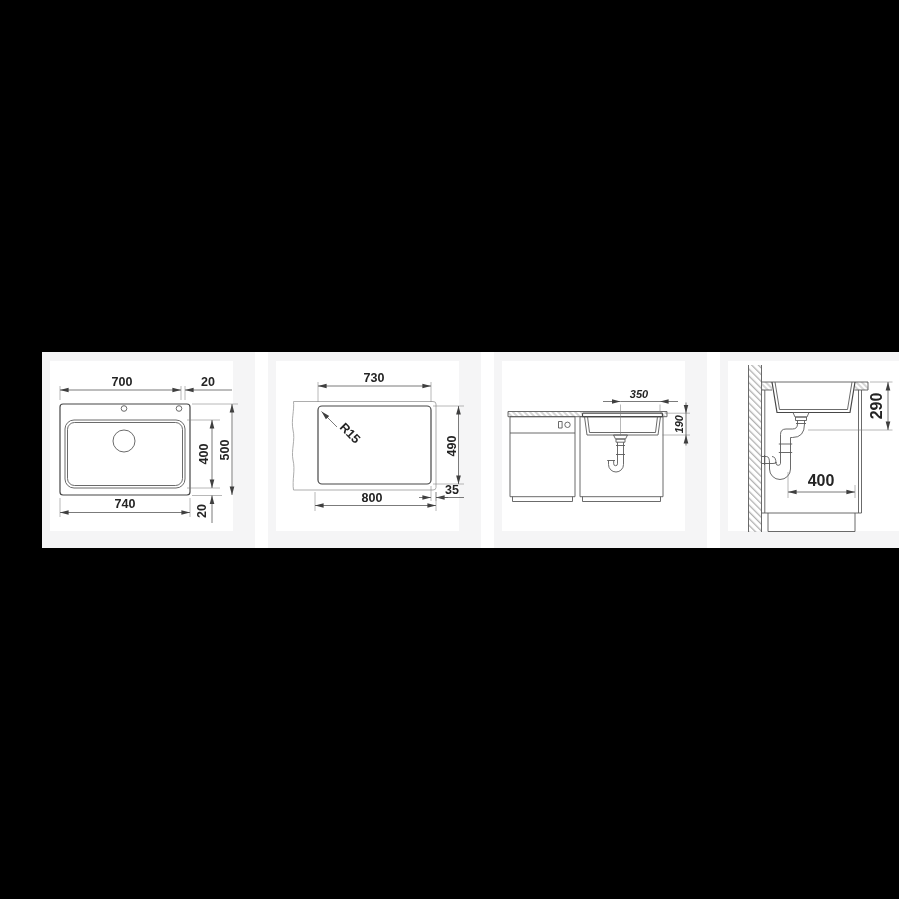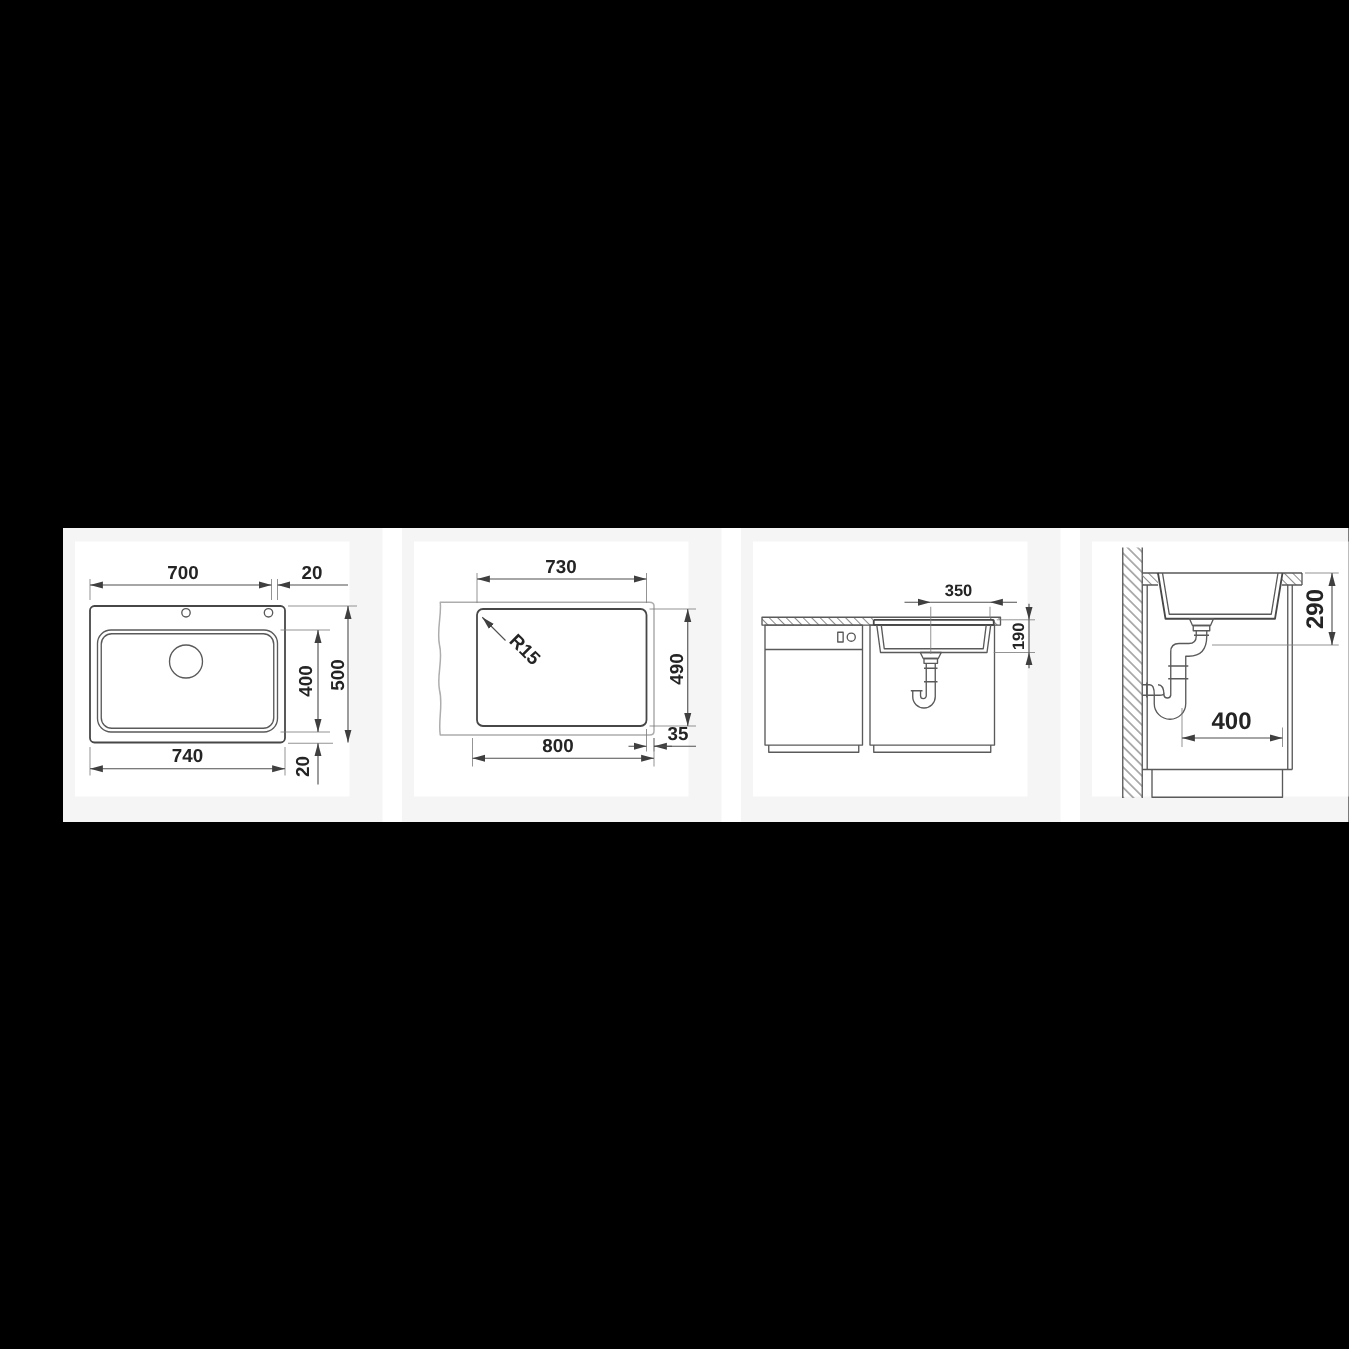--- a/index.html
+++ b/index.html
@@ -115,21 +115,21 @@
       <g>
         <path class="xt" d="M163,134 V149 M168,140 V149"></path>
         <line class="dm" x1="151" y1="145.5" x2="163" y2="145.5" marker-end="url(#arr)"></line>
         <line class="dm" x1="180" y1="145.5" x2="168" y2="145.5" marker-end="url(#arr)"></line>
         <line class="dm" x1="168" y1="145.5" x2="196" y2="145.5"></line>
         <text class="t" x="184" y="141.5" text-anchor="middle">35</text>
       </g>
     </svg>
   </div>
 
-  <div class="panel-card" style="left:452px;">
+  <div class="panel-card" style="left:452px;font-style:italic;">
     <svg width="213" height="196" viewBox="0 0 213 196">
       <rect x="8" y="9" width="183" height="170" fill="#ffffff"></rect>
       <g>
         <rect x="14" y="59.5" width="74" height="5.2" fill="url(#hatchA)"></rect>
         <rect x="166" y="59.5" width="7" height="5.2" fill="url(#hatchA)"></rect>
         <rect class="s0" x="14" y="59.5" width="159" height="5.2"></rect>
       </g>
       <g>
         <rect class="s0" x="16" y="64.7" width="65" height="80"></rect>
         <line class="s0" x1="16" y1="81" x2="81" y2="81"></line>

